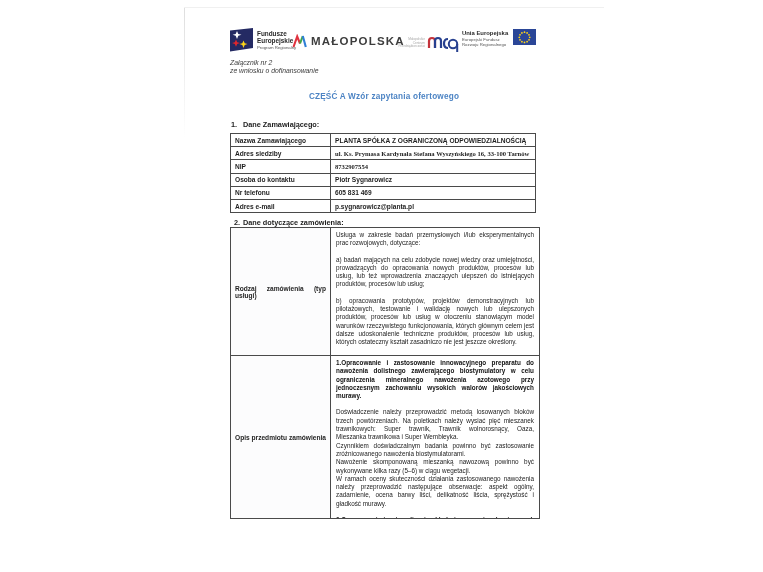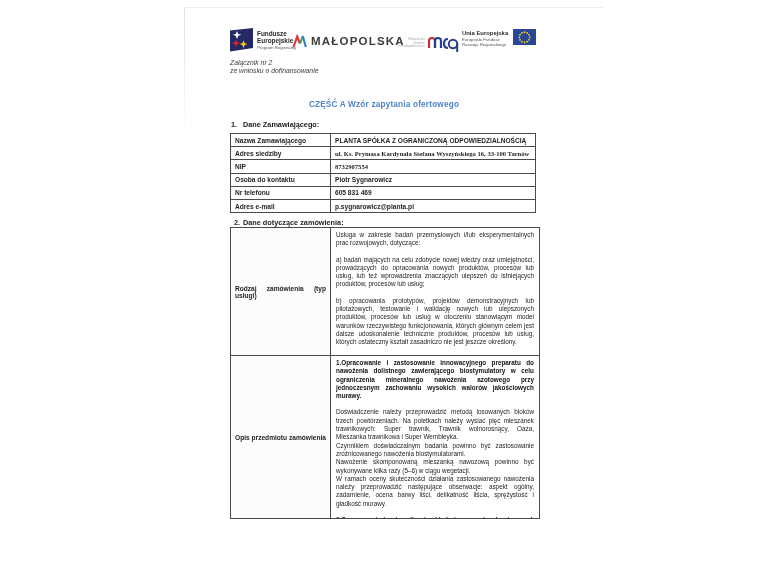--- a/index.html
+++ b/index.html
@@ -30,21 +30,21 @@
   .eu-text { margin-right:5px; padding-top:1px; }
   .eu-line1 { font-weight:bold; font-size:5.9px; color:#2a2a2a; line-height:6.8px; }
   .eu-sub { font-size:4.3px; color:#555; line-height:5px; }
 
   
   .attachment { position:absolute; left:230px; top:59px; font-style:italic;
     font-size:6.8px; line-height:8.2px; color:#3a3a3a; }
 
   
   .doc-title { position:absolute; left:230px; top:92px; width:308px; text-align:center;
-    font-size:8.2px; font-weight:bold; color:#4d84c4; letter-spacing:.2px;margin-top:8px; }
+    font-size:8.2px; font-weight:bold; color:#4d84c4; letter-spacing:.2px; }
 
   
   .sec-heading { position:absolute; left:231px; font-size:7.3px; font-weight:bold; color:#1d1d1d; }
   .sec-heading .num { display:inline-block; width:12px; }
   .sec1 { top:120px; } .sec2 { top:218px;text-align:center; }
 
   
   .t1 { position:absolute; left:230px; top:133px; width:306px; border-collapse:collapse; }
   .t1 td { border:1px solid #4a4a4a; height:13.2px; vertical-align:middle;
     font-size:6.6px; padding:0 0 0 4px; white-space:nowrap; overflow:hidden; }

